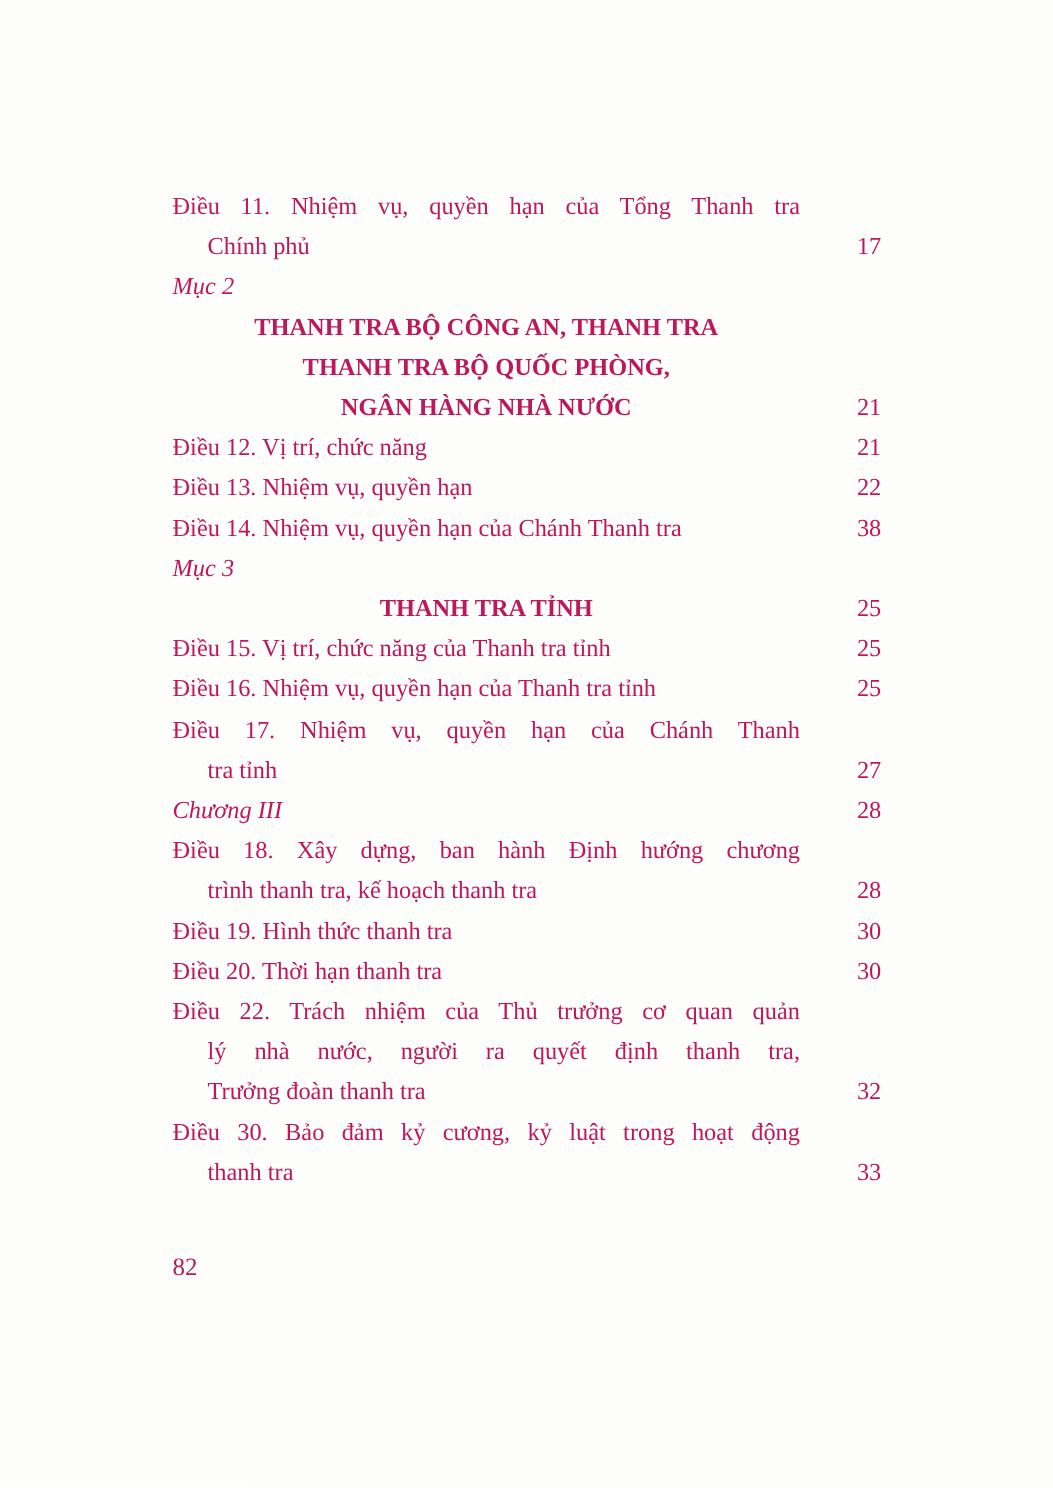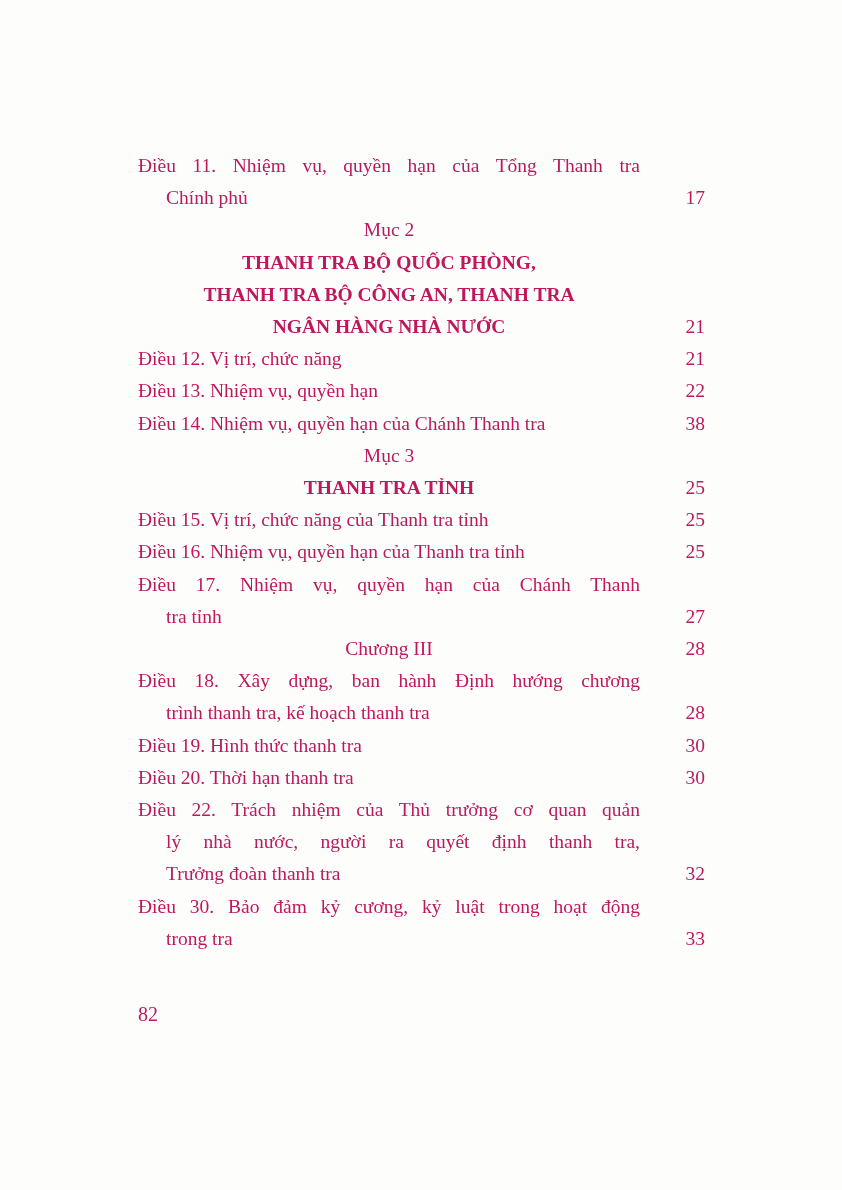--- a/index.html
+++ b/index.html
@@ -41,21 +41,22 @@
   .toc-line .txt.indent {
     padding-left: 28px;
   }
   .toc-line .pg {
     position: absolute;
     right: 0;
     bottom: 0;
     text-align: right;
   }
   .kind-label .txt {
-    text-align: center;
+    font-style: italic;
+    text-align: left;
   }
   .kind-title .txt {
     font-weight: bold;
     text-align: center;
   }
   .footer-page-number {
     position: absolute;
     left: 138px;
     top: 998px;
     font-size: 20px;
@@ -76,24 +77,24 @@
           <span class="pg">17</span>
         </div>
       </div>
       <div class="toc-entry kind-label">
         <div class="toc-line">
           <span class="txt">Mục 2</span>
         </div>
       </div>
       <div class="toc-entry kind-title">
         <div class="toc-line">
+          <span class="txt">THANH TRA BỘ CÔNG AN, THANH TRA</span>
+        </div>
+        <div class="toc-line">
           <span class="txt">THANH TRA BỘ QUỐC PHÒNG,</span>
-        </div>
-        <div class="toc-line">
-          <span class="txt">THANH TRA BỘ CÔNG AN, THANH TRA</span>
         </div>
         <div class="toc-line">
           <span class="txt">NGÂN HÀNG NHÀ NƯỚC</span>
           <span class="pg">21</span>
         </div>
       </div>
       <div class="toc-entry kind-item">
         <div class="toc-line">
           <span class="txt">Điều 12. Vị trí, chức năng</span>
           <span class="pg">21</span>
@@ -184,19 +185,19 @@
         <div class="toc-line">
           <span class="txt indent">Trưởng đoàn thanh tra</span>
           <span class="pg">32</span>
         </div>
       </div>
       <div class="toc-entry kind-item">
         <div class="toc-line">
           <span class="txt stretch">Điều 30. Bảo đảm kỷ cương, kỷ luật trong hoạt động</span>
         </div>
         <div class="toc-line">
-          <span class="txt indent">trong tra</span>
+          <span class="txt indent">thanh tra</span>
           <span class="pg">33</span>
         </div>
       </div>
     </div>
   <div class="footer-page-number">82</div>
 </div>
 
 </body></html>

